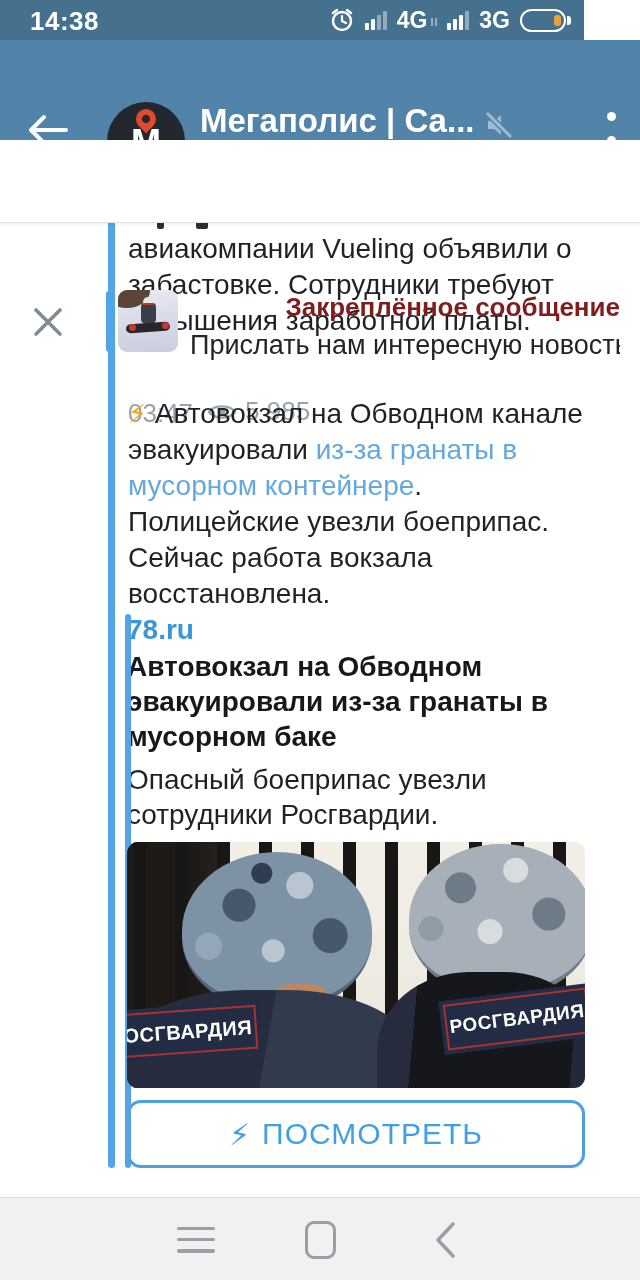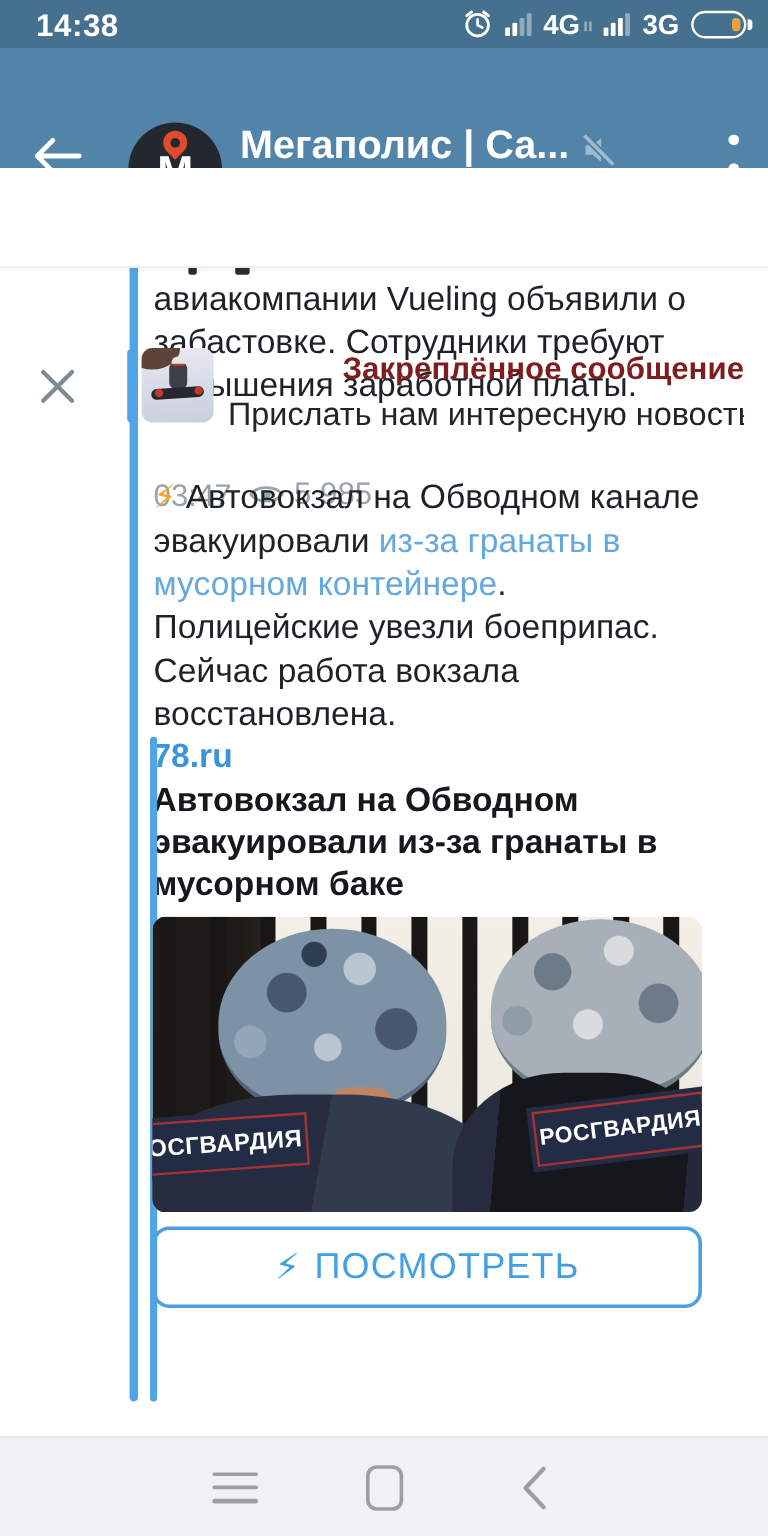--- a/index.html
+++ b/index.html
@@ -4,21 +4,21 @@
 <style>
   * { margin:0; padding:0; box-sizing:border-box; }
   html,body { background:#777; }
   .screen {
     position:relative; width:640px; height:1280px; margin:0 auto;
     background:#ffffff; overflow:hidden;
     font-family:"Liberation Sans", sans-serif;
     -webkit-font-smoothing:antialiased;
   }
   
-  .status-bar { position:absolute; left:0; top:0; width:640px; height:40px; background:#45708e; color:#fff; }
+  .status-bar { position:absolute; left:0; top:0; width:584px; height:40px; background:#45708e; color:#fff; }
   .status-time { position:absolute; left:30px; top:6px; font-size:26px; font-weight:bold; letter-spacing:.5px; }
   .status-right { position:absolute; right:18px; top:0; height:40px; display:flex; align-items:center; gap:10px; }
   .sig { display:flex; align-items:flex-end; gap:2px; height:20px; }
   .sig i { display:block; width:4px; background:#fff; border-radius:1px; }
   .sig i.dim { opacity:.42; }
   .net-label { font-size:23px; font-weight:bold; color:#fff; }
   .net-sub { display:flex; gap:2px; align-items:flex-end; height:12px; margin-left:-6px; }
   .net-sub i { width:2px; height:8px; background:#fff; opacity:.45; display:block; }
   .battery { position:relative; width:46px; height:23px; border:2.5px solid #fff; border-radius:12px; }
   .battery:after { content:""; position:absolute; right:-7px; top:5px; width:4px; height:9px; background:#fff; border-radius:0 3px 3px 0; }
@@ -232,20 +232,21 @@
     <div class="msg2 msg-text">
       <span class="emoji-bolt">⚡</span><span> Автовокзал на Обводном канале эвакуировали </span><span class="inline-link">из-за гранаты в мусорном контейнере</span><span>.</span><br>
       <span>Полицейские увезли боеприпас. Сейчас работа вокзала восстановлена.</span>
     </div>
 
     <div class="preview">
       <div class="inner-bar"></div>
       <div class="preview-content">
         <div class="site-name">78.ru</div>
         <div class="preview-title">Автовокзал на Обводном эвакуировали из-за гранаты в мусорном баке</div>
+        <div class="preview-desc">Опасный боеприпас увезли сотрудники Росгвардии.</div>
 
         <div class="photo">
           <div class="window"></div>
           <div class="window2"></div>
           <div class="gatepost"></div>
           <div class="fence"></div>
           <div class="officer helmet-l"></div>
           <div class="officer neck-l"></div>
           <div class="officer body-l"></div>
           <div class="patch patch-l">РОСГВАРДИЯ</div>

